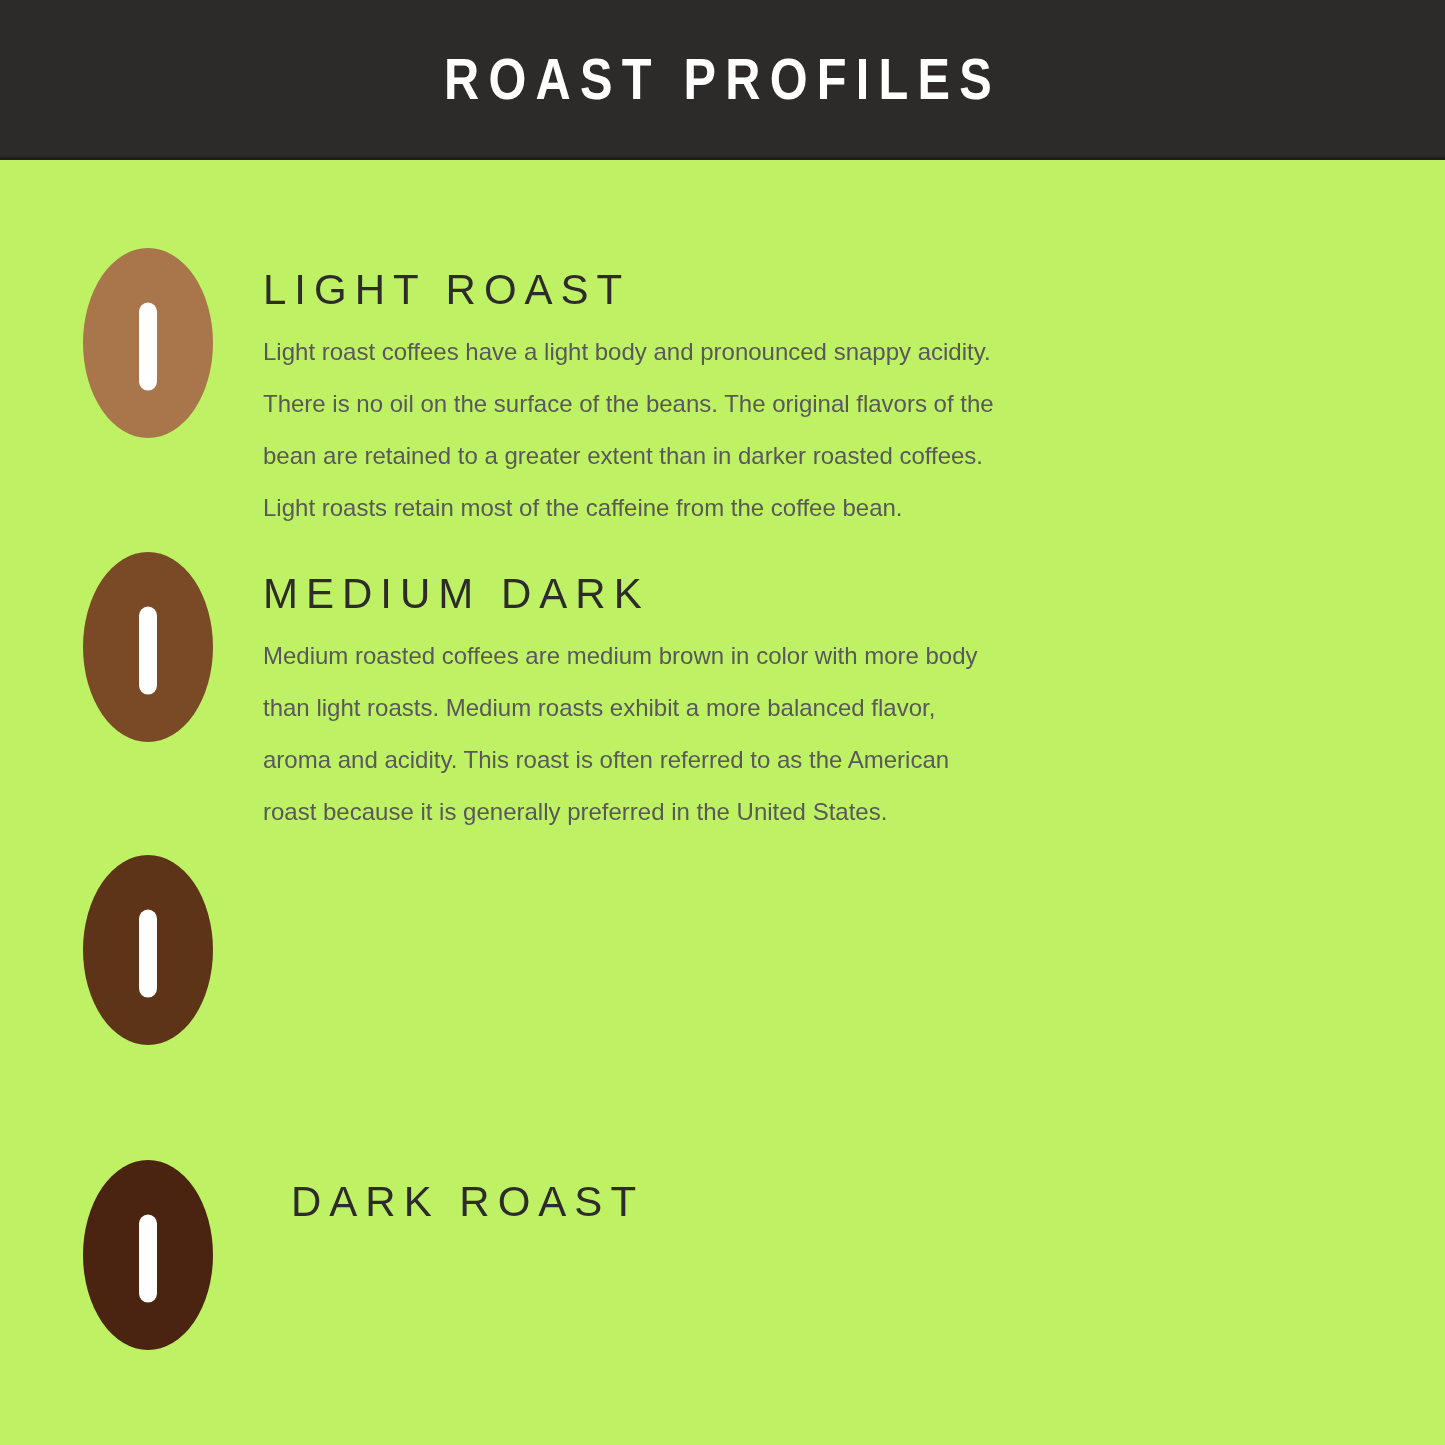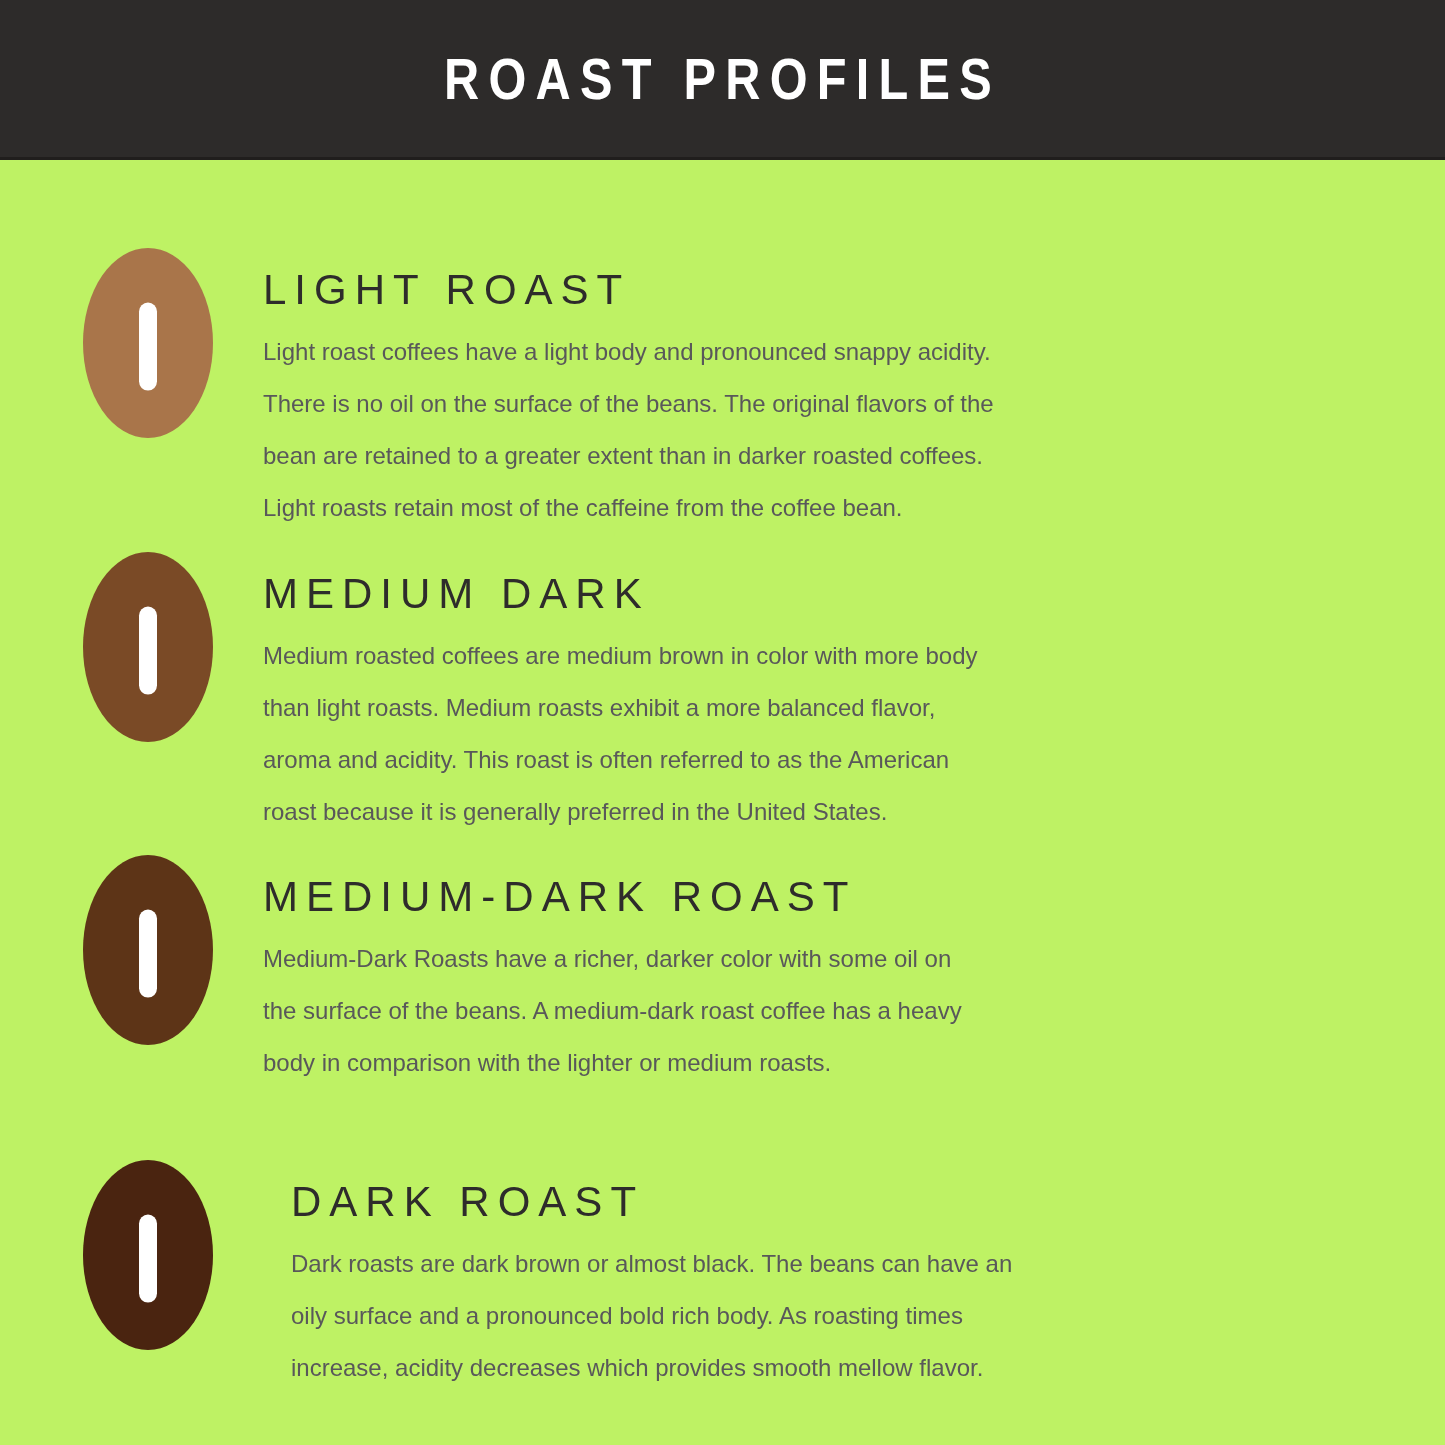--- a/index.html
+++ b/index.html
@@ -113,33 +113,24 @@
 than light roasts. Medium roasts exhibit a more balanced flavor,
 aroma and acidity.  This roast is often referred to as the American
 roast because it is generally preferred in the United States.</div>
     </div>
   </div>
 
   <div class="section s3">
     <div class="bean" style="background: rgb(93, 52, 23);">
       <div class="bean-slit"></div>
     </div>
-    <div class="section-text">
-      <div class="section-heading">MEDIUM-DARK ROAST</div>
-      <div class="section-body">Medium-Dark Roasts have a richer, darker color with some oil on
-the surface of the beans. A medium-dark roast coffee has a heavy
-body in comparison with the lighter or medium roasts.</div>
-    </div>
   </div>
 
   <div class="section s4">
     <div class="bean" style="background: rgb(74, 36, 16);">
       <div class="bean-slit"></div>
     </div>
     <div class="section-text">
       <div class="section-heading">DARK ROAST</div>
-      <div class="section-body">Dark roasts are dark brown or almost black. The beans can have an
-oily surface and a pronounced bold rich body. As roasting times
-increase, acidity decreases which provides smooth mellow flavor.</div>
     </div>
   </div>
 
 </div>
 
 </body></html>

